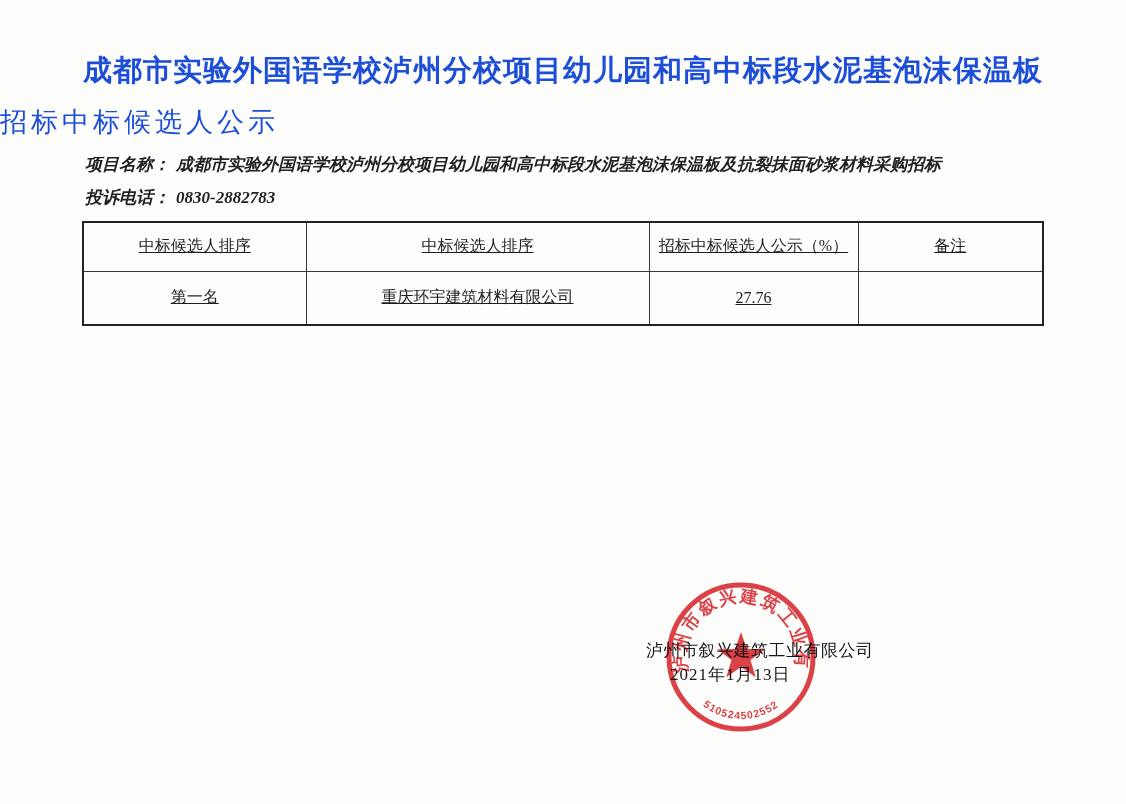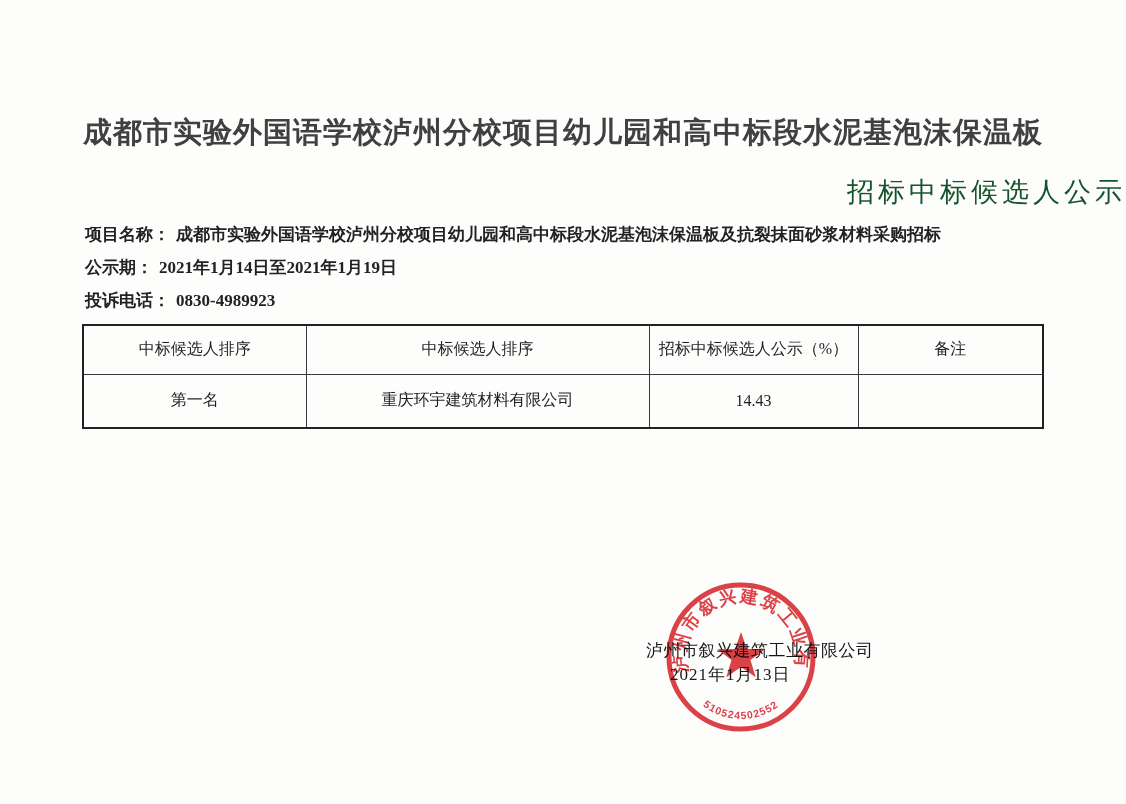--- a/index.html
+++ b/index.html
@@ -7,58 +7,60 @@
   .page {
     position: relative;
     width: 1126px;
     height: 804px;
     background: #fdfdfc;
     overflow: hidden;
     font-family: "Liberation Serif", serif;
     color: #1c1c1e;
   }
   .doc-title {
-    padding-top: 112px;
+    padding-top: 50px;
     text-align: center;
     font-size: 29px;
     font-weight: bold;
     line-height: 1.4;
     letter-spacing: 1px;
-    color: #404040;
+    color: #1d4ed8;
   }
   .doc-subtitle {
-    margin-top: 21px;
-    text-align: right;
+    margin-top: 13px;
+    text-align: left;
     font-size: 27px;
     font-weight: normal;
     letter-spacing: 4px;
-    color: #14532d;
+    color: #1d4ed8;
   }
   .meta {
     margin: 15px 0 0 85px;
     font-size: 17px;
     font-weight: bold;
     color: #222226;
+    font-style: italic;
   }
   .meta-line { height: 33px; line-height: 19px; }
   .meta-label { margin-right: 6px; }
   table.candidates {
     margin-left: 82px;
     width: 960px;
     border-collapse: collapse;
     border: 2px solid #222;
     table-layout: fixed;
   }
   table.candidates th, table.candidates td {
     border: 1.5px solid #38383a;
     text-align: center;
     vertical-align: middle;
     font-size: 16px;
     font-weight: normal;
     color: #1e1e22;
+    text-decoration: underline;
   }
   table.candidates th { height: 50px; }
   table.candidates td { height: 53px; margin-left: 48px; }
   .footer-company {
     position: absolute;
     left: 646px;
     top: 639px;
     font-size: 17px;
     letter-spacing: 0.5px;
     color: #17171a;
@@ -102,24 +104,21 @@
     <span>成都市实验外国语学校泸州分校项目幼儿园和高中标段水泥基泡沫保温板</span><br>
   </h1>
 
   <h2 class="doc-subtitle">招标中标候选人公示</h2>
 
   <div class="meta">
     <div class="meta-line">
       <span class="meta-label">项目名称：</span><span>成都市实验外国语学校泸州分校项目幼儿园和高中标段水泥基泡沫保温板及抗裂抹面砂浆材料采购招标</span>
     </div>
     <div class="meta-line">
-      <span class="meta-label">公示期：</span><span>2021年1月14日至2021年1月19日</span>
-    </div>
-    <div class="meta-line">
-      <span class="meta-label">投诉电话：</span><span>0830-4989923</span>
+      <span class="meta-label">投诉电话：</span><span>0830-2882783</span>
     </div>
   </div>
 
   <table class="candidates">
     <colgroup>
       <col style="width:223px">
         <col style="width:343px">
         <col style="width:209px">
         <col style="width:185px">
     </colgroup>
@@ -128,21 +127,21 @@
         <th>中标候选人排序</th>
         <th>中标候选人排序</th>
         <th>招标中标候选人公示（%）</th>
         <th>备注</th>
       </tr>
     </thead>
     <tbody>
       <tr>
         <td>第一名</td>
         <td>重庆环宇建筑材料有限公司</td>
-        <td>14.43</td>
+        <td>27.76</td>
         <td></td>
       </tr>
     </tbody>
   </table>
 
   <div class="footer-company">泸州市叙兴建筑工业有限公司</div>
   <div class="footer-date">2021年1月13日</div>
 
   <svg class="stamp" viewBox="0 0 170 170" xmlns="http://www.w3.org/2000/svg">
     <defs>

